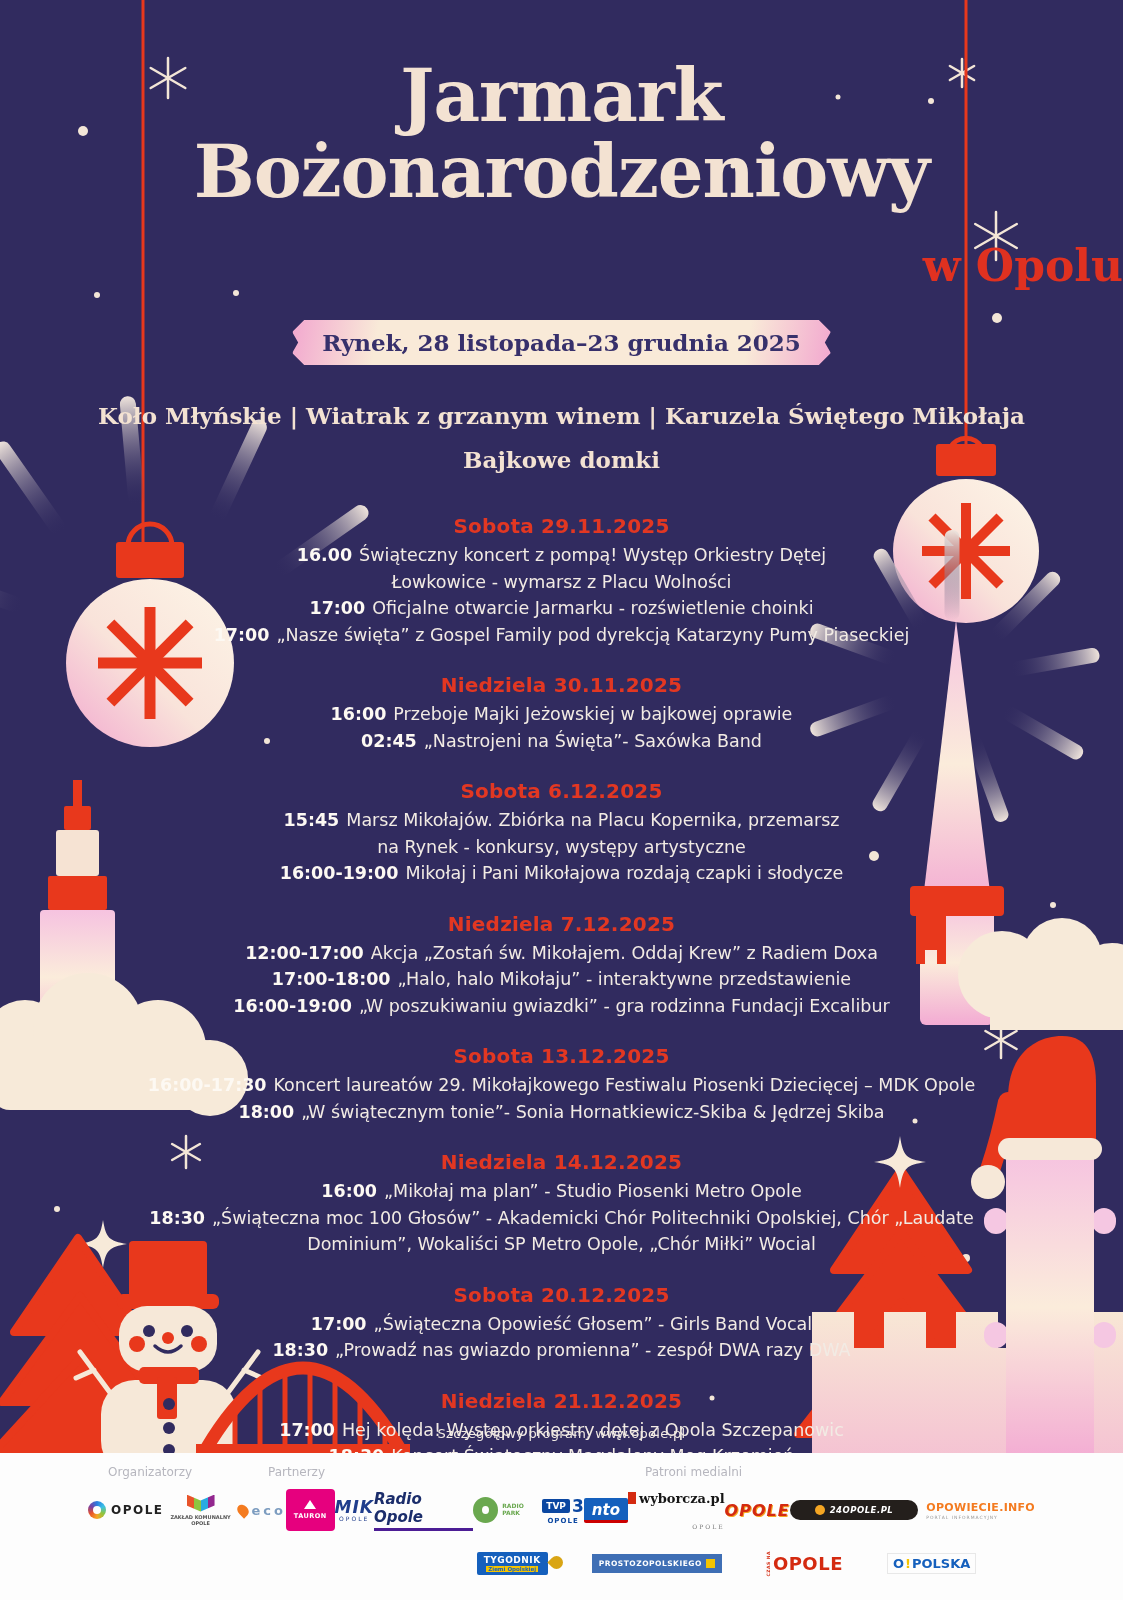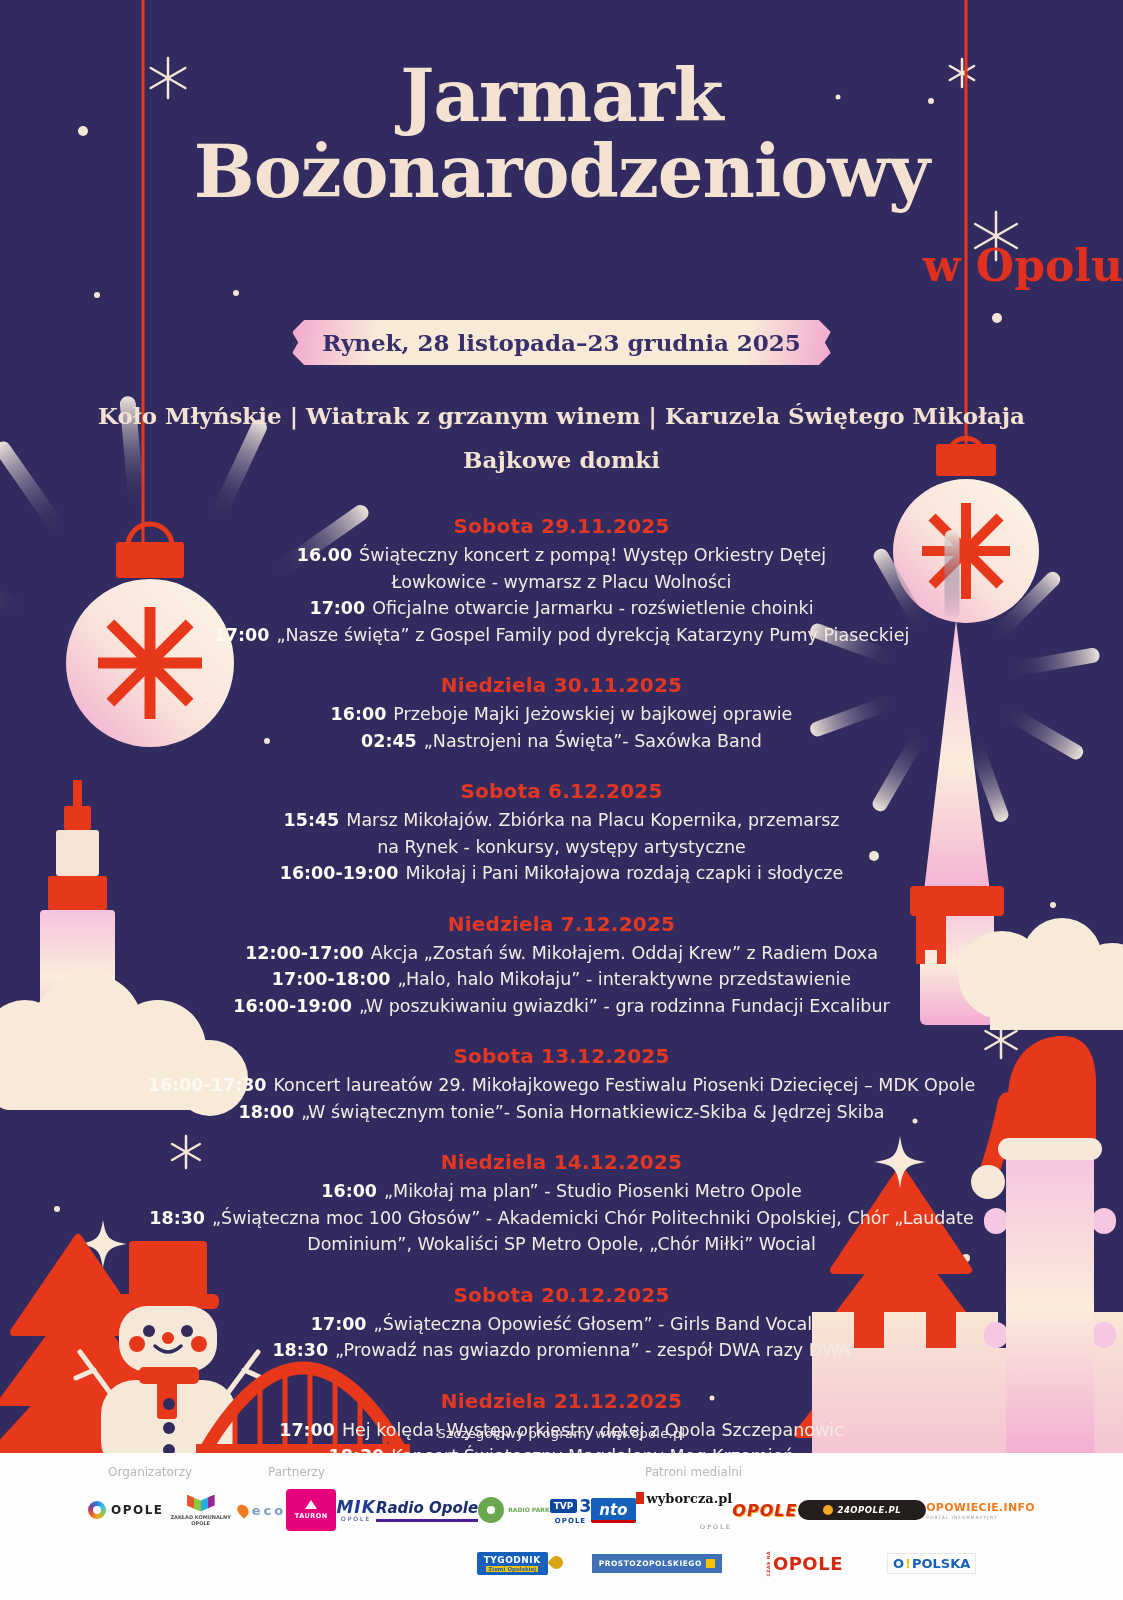--- a/index.html
+++ b/index.html
@@ -74,21 +74,21 @@
     border-bottom:3px solid #c00;font-style:italic;}
   .wyb{flex-direction:column;gap:17px;align-items:flex-end;}
   .wybrow{display:flex;align-items:center;gap:3px;}
   .wyb .sq{width:8px;height:12px;background:#d42a10;display:inline-block;}
   .wyb b{font-family:"DejaVu Serif",serif;font-size:13px;color:#151515;}
   .wyb small{font-size:6px;color:#777;letter-spacing:2px;font-family:"DejaVu Serif",serif;}
   .doxa b{font-size:16px;font-weight:800;font-style:italic;color:#d42a10;text-shadow:1px 1px 0 #f5a623;letter-spacing:1px;}
   .o24{background:#241f1c;border-radius:10px;padding:5px 25px;gap:5px;}
   .o24 .dot{width:10px;height:10px;border-radius:50%;background:#f5a623;display:inline-block;}
   .o24 b{color:#fff;font-size:8.5px;font-style:italic;letter-spacing:.5px;}
-  .opow{flex-direction:column;align-items:flex-start;gap:1px;}
+  .opow{flex-direction:column;align-items:flex-start;gap:1px;margin-left:8px;}
   .opow b{font-size:11px;color:#f47b20;letter-spacing:.3px;}
   .opow small{font-size:4.5px;color:#999;letter-spacing:1px;}
   .tyg{background:#1560bd;flex-direction:column;padding:3px 7px;border-radius:2px;gap:1px;position:relative;}
   .tyg b{color:#fff;font-size:9px;letter-spacing:.5px;}
   .tyg small{background:#f5c400;color:#1560bd;font-size:5.5px;font-weight:700;padding:0 2px;}
   .tyg .eagle{position:absolute;right:-15px;top:4px;width:13px;height:13px;background:#d9a514;
     border-radius:50% 50% 50% 0;transform:rotate(45deg);}
   .prosto{background:#3f6fb5;padding:5px 7px;gap:4px;}
   .prosto b{color:#fff;font-size:7.5px;letter-spacing:.5px;}
   .prosto .yl{width:9px;height:9px;background:#f5c400;display:inline-block;}

